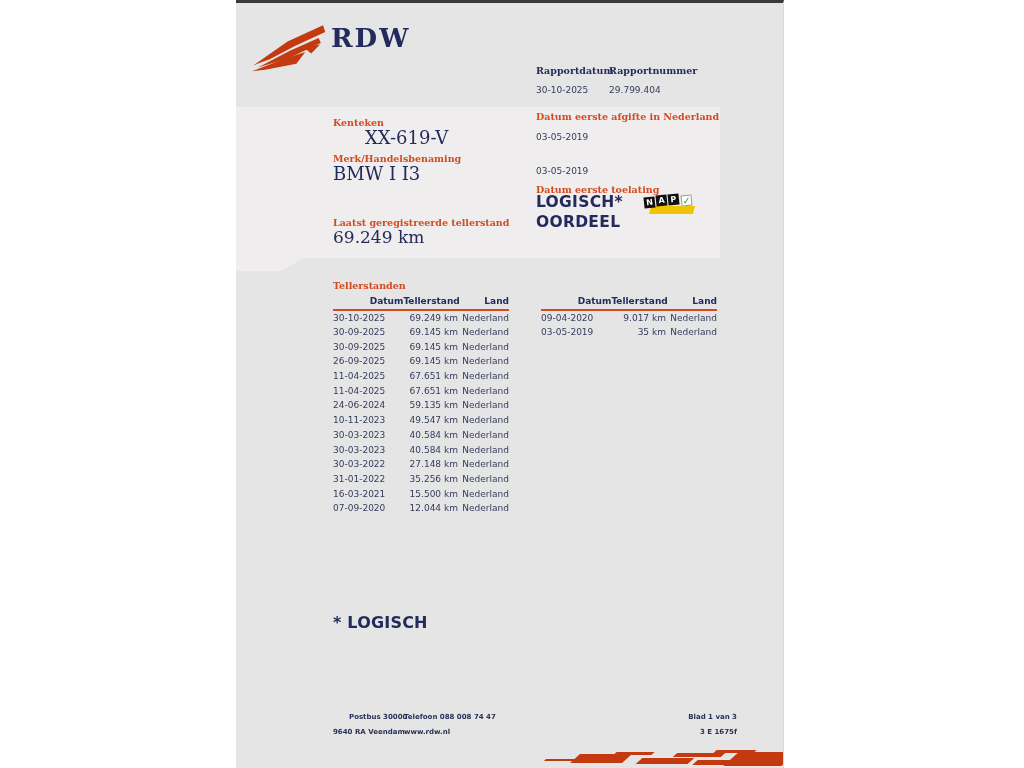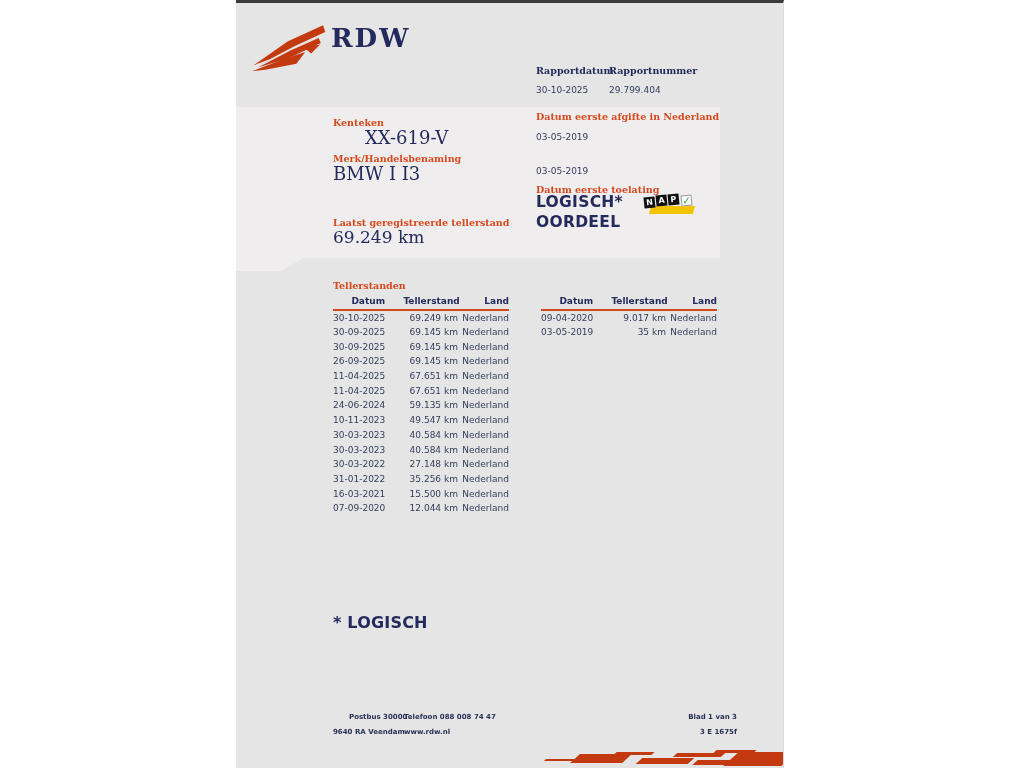--- a/index.html
+++ b/index.html
@@ -65,21 +65,21 @@
   .tables-title {
     position:absolute; left:97px; top:277px; font-family:"DejaVu Serif", serif;
     font-weight:700; font-size:9.5px; color:#d5491e;
   }
   .tables-wrap { position:absolute; left:97px; top:291px; width:440px; }
   table.odo { border-collapse:collapse; table-layout:fixed; position:absolute; top:0; }
   table.odo.left { left:0; width:176px; }
   table.odo.right { left:208px; width:176px; }
   table.odo th {
     font-size:9px; font-weight:700; color:#232a5c; padding:2px 0 3px 0;
-    border-bottom:2px solid #d5491e; text-align:center;
+    border-bottom:2px solid #d5491e; text-align:right;
   }
   table.odo th:nth-child(2), table.odo th:nth-child(3) { text-align:right; }
   table.odo td {
     font-size:9px; color:#343c5c; height:14.7px; padding:0;
     border-bottom:1px solid #e6e6e6; white-space:nowrap;
   }
   table.odo td:nth-child(2), table.odo td:nth-child(3) { text-align:right; }
   table.odo col.c1 { width:40%; } table.odo col.c2 { width:31%; } table.odo col.c3 { width:29%; }
   
   .footnote-title {

